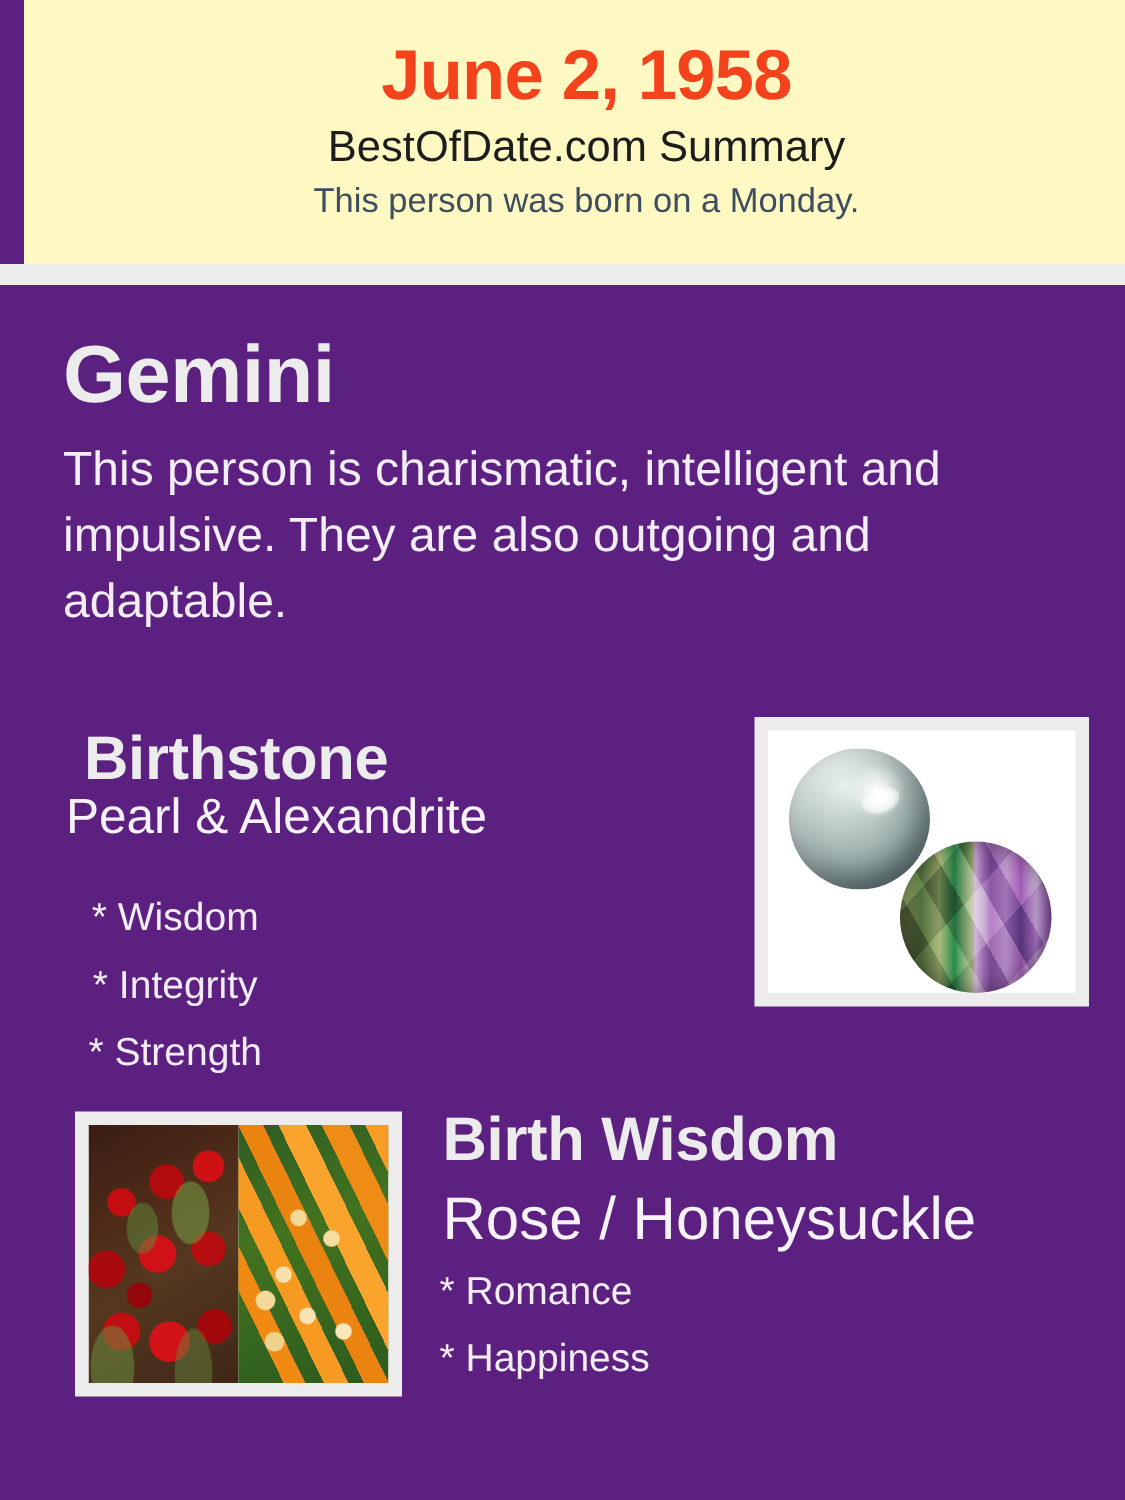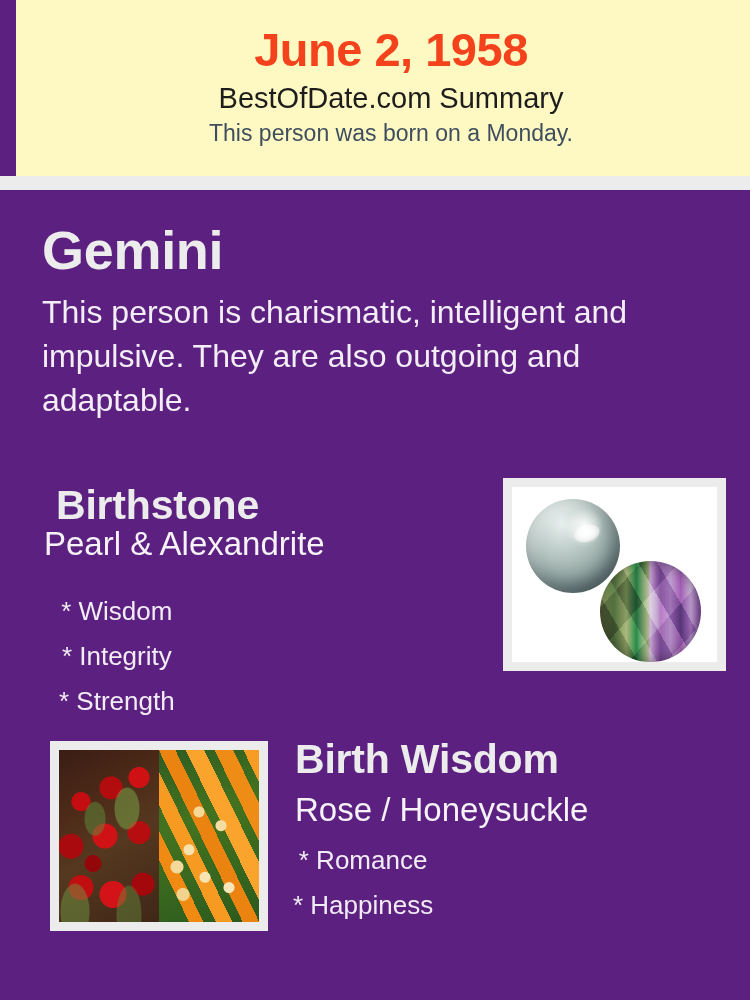--- a/index.html
+++ b/index.html
@@ -288,39 +288,38 @@
     font-weight: bold;
     color: #ececec;
     letter-spacing: -0.2px;
     line-height: 1;
   }
   .flower-value {
     position: absolute;
     left: 283px;
     top: 603px;
     margin: 0;
-    font-size: 33px;
+    font-size: 40px;
     font-weight: normal;
     color: #f6f2f8;
     line-height: 1;
   }
   .flower-list {
     position: absolute;
     left: 281px;
     top: 648px;
     margin: 0;
     padding: 0;
     list-style: none;
   }
   .flower-list li {
     font-size: 26px;
     color: #f2ecf5;
     line-height: 45px;
     white-space: nowrap;
-    text-align: center;
   }
 </style>
 </head>
 <body>
 
 <div class="page">
 
   <div class="header">
     <h1 class="header-date">June 2, 1958</h1>
     <h2 class="header-site">BestOfDate.com Summary</h2>

